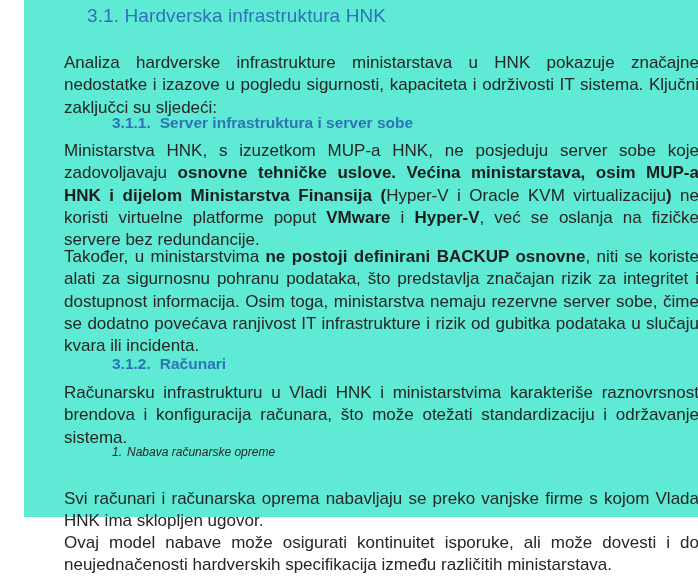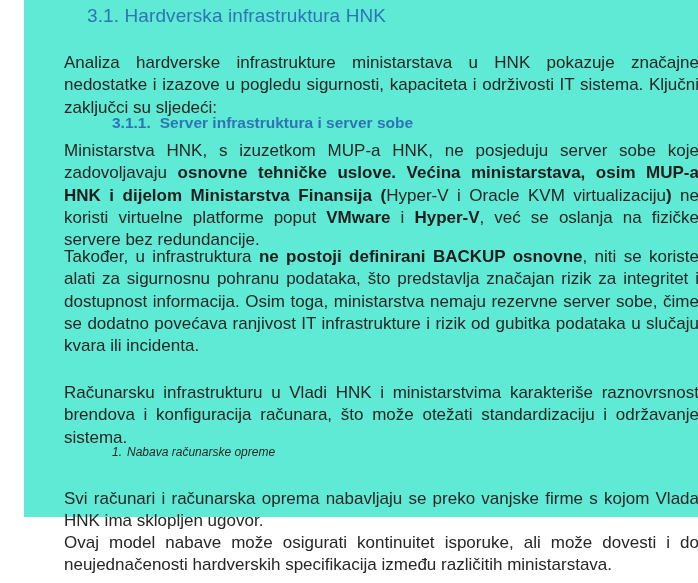--- a/index.html
+++ b/index.html
@@ -100,23 +100,26 @@
 
   <div class="h3" id="h3-1">
     <span class="num">3.1.1.</span><span>Server infrastruktura i server sobe</span>
   </div>
 
   <p class="para" id="p-server">
     <span>Ministarstva HNK, s izuzetkom MUP-a HNK, ne posjeduju server sobe koje zadovoljavaju </span><b>osnovne tehničke uslove. Većina ministarstava, osim MUP-a HNK i dijelom Ministarstva Finansija (</b><span>Hyper-V i Oracle KVM virtualizaciju</span><b>)</b><span> ne koristi virtuelne platforme poput </span><b>VMware</b><span> i </span><b>Hyper-V</b><span>, već se oslanja na fizičke servere bez redundancije.</span>
   </p>
 
   <p class="para" id="p-backup">
-    <span>Također, u infrastruktura </span><b>ne postoji definirani BACKUP osnovne</b><span>, niti se koriste alati za sigurnosnu pohranu podataka, što predstavlja značajan rizik za integritet i dostupnost informacija. Osim toga, ministarstva nemaju rezervne server sobe, čime se dodatno povećava ranjivost IT infrastrukture i rizik od gubitka podataka u slučaju kvara ili incidenta.</span>
+    <span>Također, u ministarstvima </span><b>ne postoji definirani BACKUP osnovne</b><span>, niti se koriste alati za sigurnosnu pohranu podataka, što predstavlja značajan rizik za integritet i dostupnost informacija. Osim toga, ministarstva nemaju rezervne server sobe, čime se dodatno povećava ranjivost IT infrastrukture i rizik od gubitka podataka u slučaju kvara ili incidenta.</span>
   </p>
 
+  <div class="h3" id="h3-2">
+    <span class="num">3.1.2.</span><span>Računari</span>
+  </div>
 
   <p class="para" id="p-rac">Računarsku infrastrukturu u Vladi HNK i ministarstvima karakteriše raznovrsnost brendova i konfiguracija računara, što može otežati standardizaciju i održavanje sistema.</p>
 
   <div class="numlist">
     <span class="marker">1.</span><span>Nabava računarske opreme</span>
   </div>
 
   <p class="para" id="p-svi">Svi računari i računarska oprema nabavljaju se preko vanjske firme s kojom Vlada HNK ima sklopljen ugovor.</p>
 
   <p class="para" id="p-ovaj">Ovaj model nabave može osigurati kontinuitet isporuke, ali može dovesti i do neujednačenosti hardverskih specifikacija između različitih ministarstava.</p>

